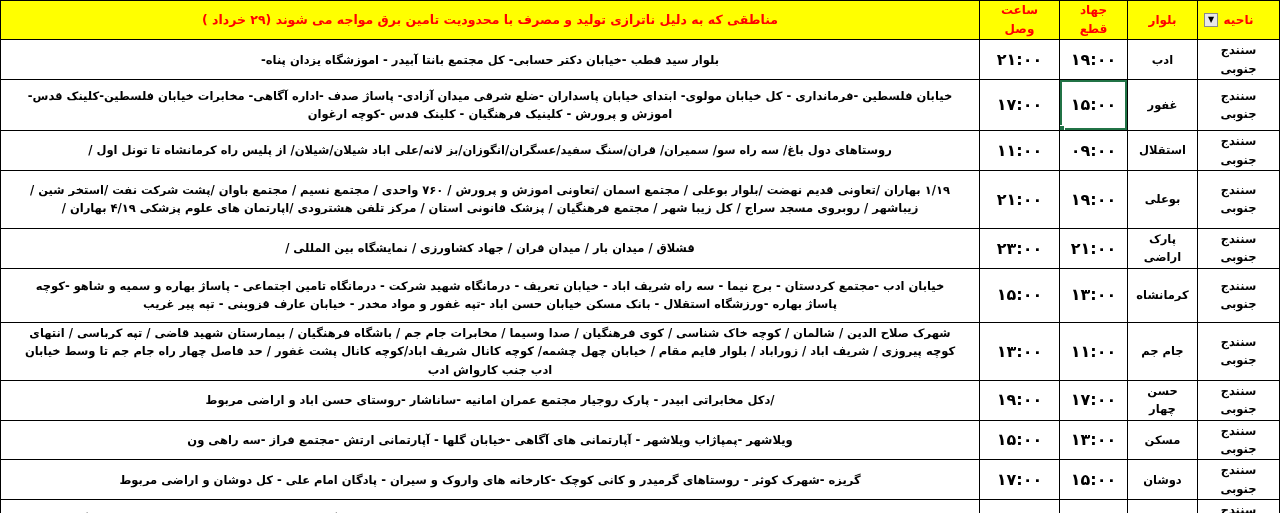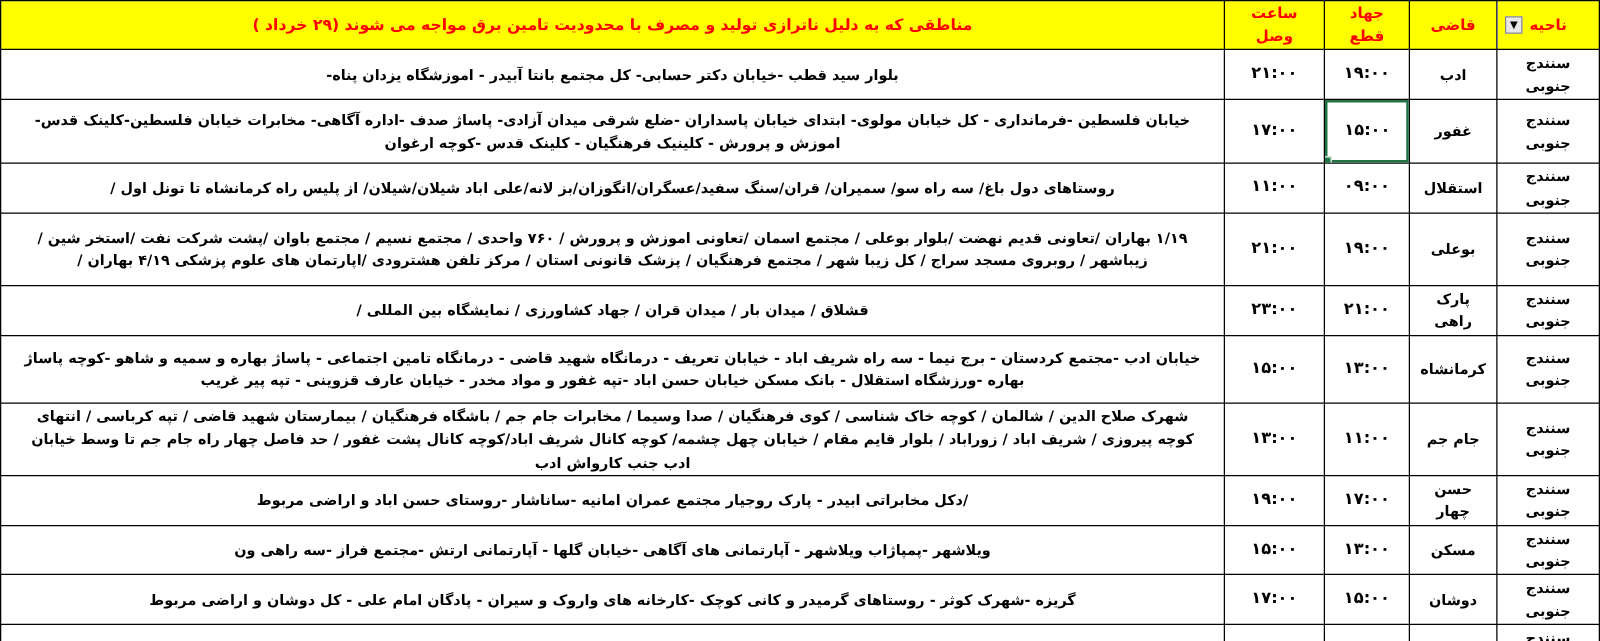--- a/index.html
+++ b/index.html
@@ -70,21 +70,21 @@
   tbody tr:nth-child(5)  { height: 26px; }
   tbody tr:nth-child(6)  { height: 54px; }
   tbody tr:nth-child(7)  { height: 56px; }
   tbody tr:nth-child(8)  { height: 22px; }
   tbody tr:nth-child(9)  { height: 24px; }
   tbody tr:nth-child(10) { height: 22px; }
   tbody tr:nth-child(11) { height: 22px; }
   tbody tr:nth-child(12) { height: 52px; }
   tbody tr:nth-child(13) { height: 47px; }
 
-  td.time { font-size: 13px; letter-spacing: 0.5px; margin-top: 25px; }
+  td.time { font-size: 16px; letter-spacing: 0.5px; margin-top: 25px; }
   td.areas-cell { padding: 1px 18px; text-align: center; }
 
   
   td.active-cell {
     position: relative;
     box-shadow: inset 0 0 0 2px #217346;
   }
   td.active-cell::after {
     content: "";
     position: absolute;
@@ -106,21 +106,21 @@
     <col class="c-areas">
   </colgroup>
   <thead>
     <tr>
       <th>
         <span class="region-head-wrap">
           <span>ناحیه</span>
           <span class="filter-btn">▼</span>
         </span>
       </th>
-      <th>قاضی</th>
+      <th>بلوار</th>
       <th>جهاد قطع</th>
       <th>ساعت وصل</th>
       <th class="title-cell">مناطقی که به دلیل ناترازی تولید و مصرف با محدودیت تامین برق مواجه می شوند (۲۹ خرداد )</th>
     </tr>
   </thead>
   <tbody id="table-body">
       <tr>
         <td>سنندج جنوبی</td>
         <td>ادب</td>
         <td class="time">۱۹:۰۰</td>
@@ -143,31 +143,31 @@
       </tr>
       <tr>
         <td>سنندج جنوبی</td>
         <td>بوعلی</td>
         <td class="time">۱۹:۰۰</td>
         <td class="time">۲۱:۰۰</td>
         <td class="areas-cell">۱/۱۹ بهاران /تعاونی قدیم نهضت /بلوار بوعلی / مجتمع اسمان /تعاونی اموزش و پرورش / ۷۶۰ واحدی / مجتمع نسیم / مجتمع باوان /پشت شرکت نفت /استخر شین / زیباشهر / روبروی مسجد سراج / کل زیبا شهر / مجتمع فرهنگیان / پزشک قانونی استان / مرکز تلفن هشترودی /اپارتمان های علوم پزشکی ۴/۱۹ بهاران /</td>
       </tr>
       <tr>
         <td>سنندج جنوبی</td>
-        <td>پارک راهی</td>
+        <td>پارک اراضی</td>
         <td class="time">۲۱:۰۰</td>
         <td class="time">۲۳:۰۰</td>
         <td class="areas-cell">قشلاق / میدان بار / میدان قران / جهاد کشاورزی / نمایشگاه بین المللی /</td>
       </tr>
       <tr>
         <td>سنندج جنوبی</td>
         <td>کرمانشاه</td>
         <td class="time">۱۳:۰۰</td>
         <td class="time">۱۵:۰۰</td>
-        <td class="areas-cell">خیابان ادب -مجتمع کردستان - برج نیما - سه راه شریف اباد - خیابان تعریف - درمانگاه شهید قاضی - درمانگاه تامین اجتماعی - پاساژ بهاره و سمیه و شاهو -کوچه پاساژ بهاره -ورزشگاه استقلال - بانک مسکن خیابان حسن اباد -تپه غفور و مواد مخدر - خیابان عارف قزوینی - تپه پیر غریب</td>
+        <td class="areas-cell">خیابان ادب -مجتمع کردستان - برج نیما - سه راه شریف اباد - خیابان تعریف - درمانگاه شهید شرکت - درمانگاه تامین اجتماعی - پاساژ بهاره و سمیه و شاهو -کوچه پاساژ بهاره -ورزشگاه استقلال - بانک مسکن خیابان حسن اباد -تپه غفور و مواد مخدر - خیابان عارف قزوینی - تپه پیر غریب</td>
       </tr>
       <tr>
         <td>سنندج جنوبی</td>
         <td>جام جم</td>
         <td class="time">۱۱:۰۰</td>
         <td class="time">۱۳:۰۰</td>
         <td class="areas-cell">شهرک صلاح الدین / شالمان / کوچه خاک شناسی / کوی فرهنگیان / صدا وسیما / مخابرات جام جم / باشگاه فرهنگیان / بیمارستان شهید قاضی / تپه کرباسی / انتهای کوچه پیروزی / شریف اباد / زوراباد / بلوار قایم مقام / خیابان چهل چشمه/ کوچه کانال شریف اباد/کوچه کانال پشت غفور / حد فاصل چهار راه جام جم تا وسط خیابان ادب جنب کارواش ادب</td>
       </tr>
       <tr>
         <td>سنندج جنوبی</td>

